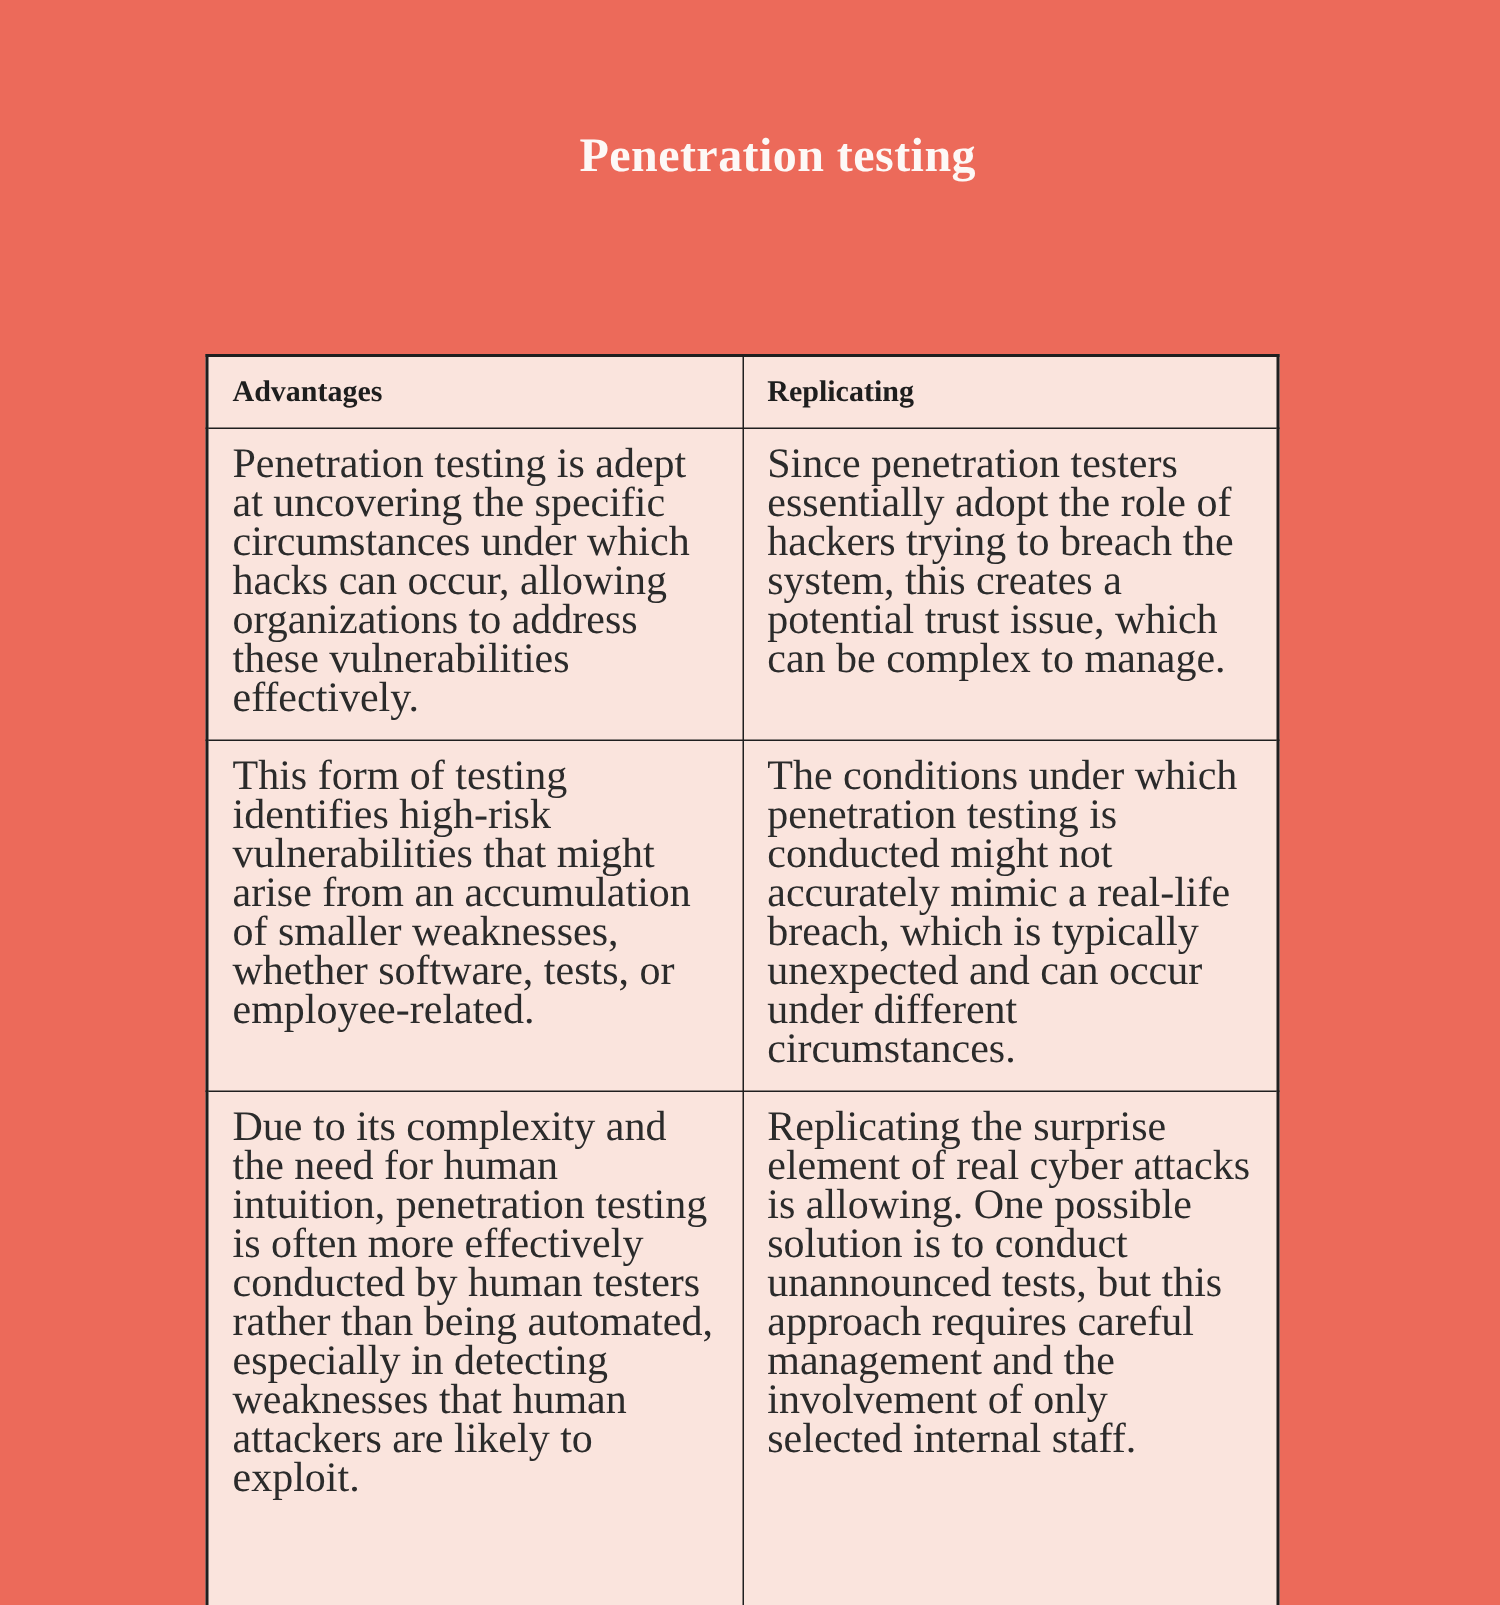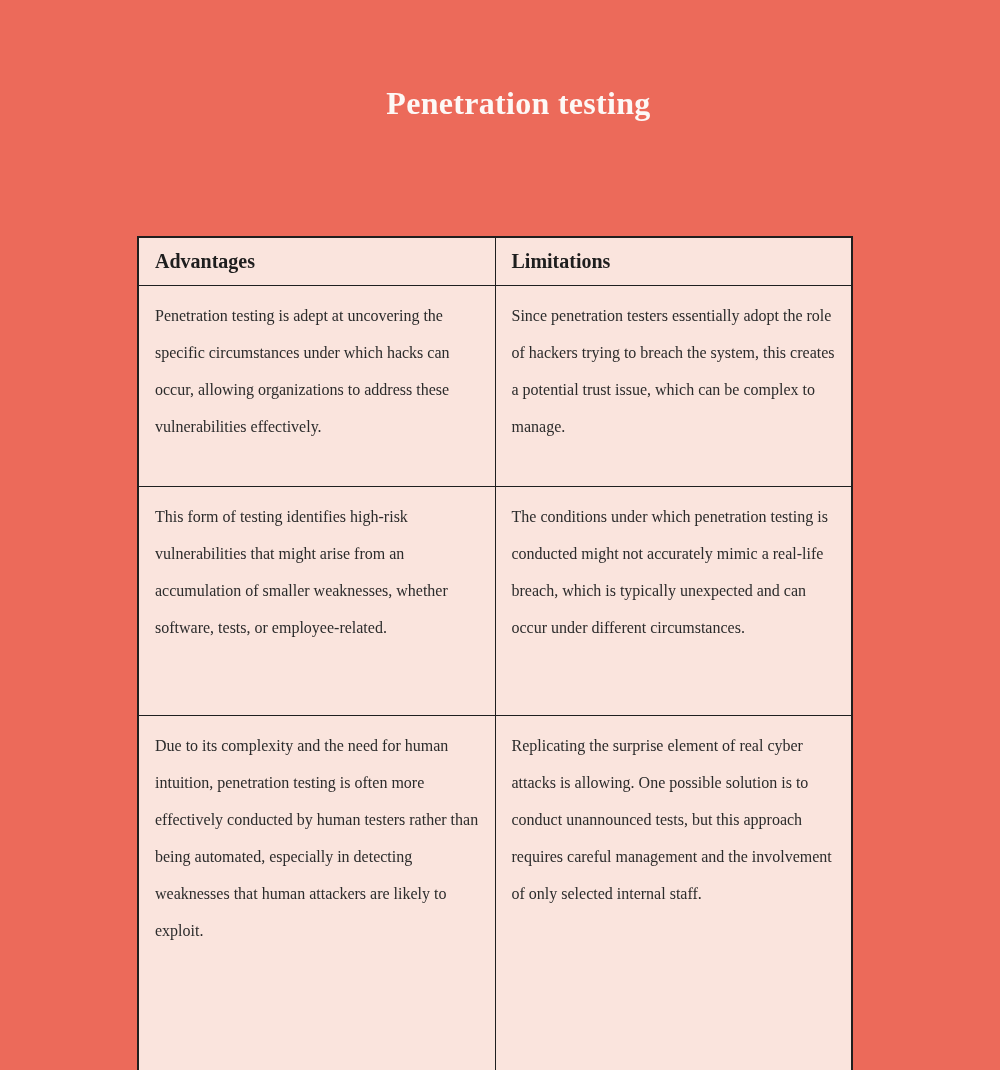--- a/index.html
+++ b/index.html
@@ -48,41 +48,41 @@
     vertical-align: middle;
     padding: 0 16px;
     font-size: 20px;
     font-weight: 700;
     color: var(--header-text, #1E1E1E);
     background: var(--header-background, #FAE4DD);
   }
   table.comparison td {
     vertical-align: top;
     padding: 11px 16px 14px 16px;
-    font-size: 16px;
-    line-height: 37px;
+    font-size: 28px;
+    line-height: 26px;
     font-weight: 400;
     color: var(--body-text, #2B2B2B);
   }
   tr.row-1 { height: 201px; }
   tr.row-2 { height: 229px; }
   tr.row-3 { height: 357px; border-radius: 32px; }
 </style>
 </head>
 <body>
 
 <div class="canvas">
 
   <div class="page-title">Penetration testing</div>
 
   <table class="comparison">
     <thead>
       <tr class="header-row">
         <th>Advantages</th>
-        <th>Limitations</th>
+        <th>Replicating</th>
       </tr>
     </thead>
     <tbody>
       <tr class="row-1">
         <td>Penetration testing is adept at uncovering the specific circumstances under which hacks can occur, allowing organizations to address these vulnerabilities effectively.</td>
         <td>Since penetration testers essentially adopt the role of hackers trying to breach the system, this creates a potential trust issue, which can be complex to manage.</td>
       </tr>
       <tr class="row-2">
         <td>This form of testing identifies high-risk vulnerabilities that might arise from an accumulation of smaller weaknesses, whether software, tests, or employee-related.</td>
         <td>The conditions under which penetration testing is conducted might not accurately mimic a real-life breach, which is typically unexpected and can occur under different circumstances.</td>

